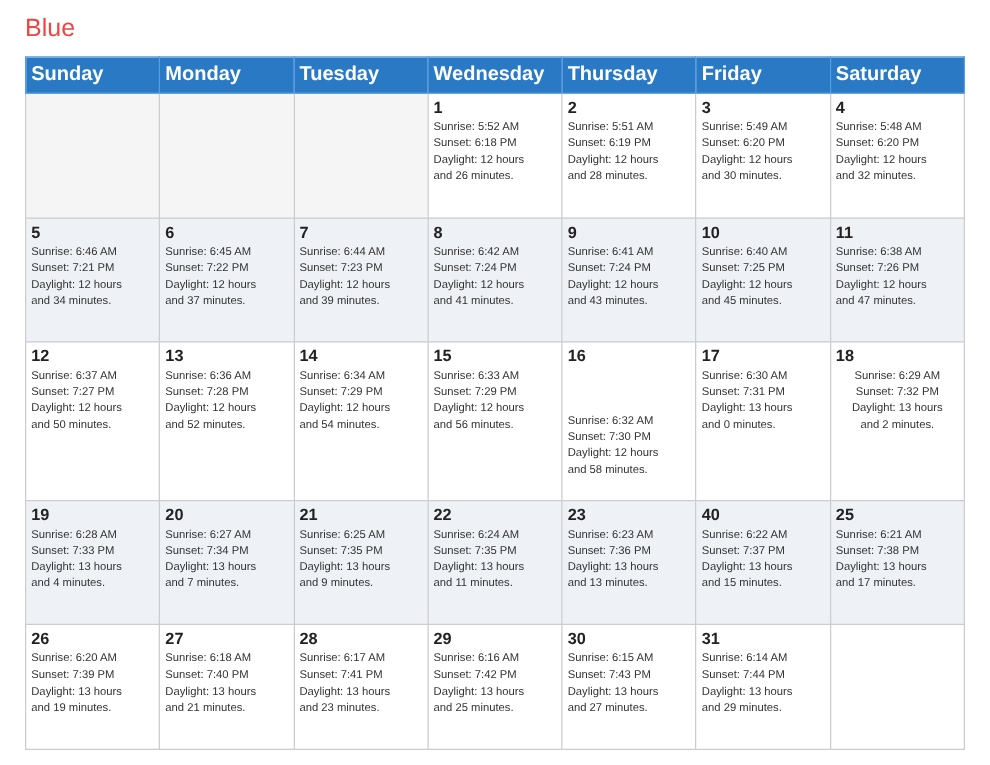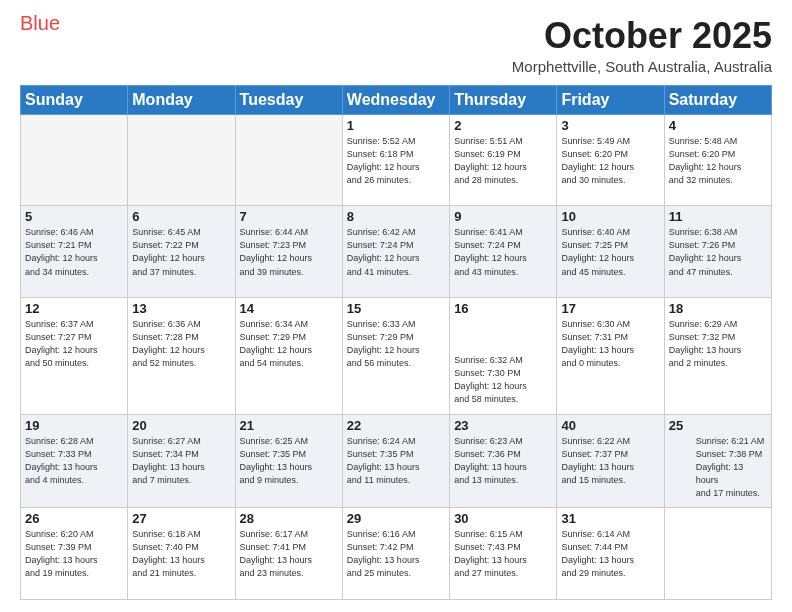--- a/index.html
+++ b/index.html
@@ -81,24 +81,20 @@
     }
     tr.header-row th { background: #2979c4; }
   </style>
 </head>
 <body>
 
 <div class="page">
   <div class="header">
     <div class="logo">
       <span style="font-size:20px;font-weight:normal;color:#ef4444;margin-top:-4px;">Blue</span>
-    </div>
-    <div class="title-block">
-      <div class="month-title">October 2025</div>
-      <div class="location-title">Morphettville, South Australia, Australia</div>
     </div>
   </div>
 
   <table class="calendar">
     <thead>
       <tr class="header-row">
         <th>Sunday</th>
         <th>Monday</th>
         <th>Tuesday</th>
         <th>Wednesday</th>
@@ -230,21 +226,21 @@
           </td>
           <td style="background: rgb(255, 255, 255);">
             <span class="day-num">17</span>
             <div class="day-info" style="white-space: pre-line;">Sunrise: 6:30 AM
 Sunset: 7:31 PM
 Daylight: 13 hours
 and 0 minutes.</div>
           </td>
           <td style="background: rgb(255, 255, 255);">
             <span class="day-num">18</span>
-            <div class="day-info" style="white-space: pre-line;">Sunrise: 6:29 AM
+            <div class="day-info" style="white-space: pre-line; text-align: center;">Sunrise: 6:29 AM
 Sunset: 7:32 PM
 Daylight: 13 hours
 and 2 minutes.</div>
           </td>
         </tr>
         <tr>
           <td style="background: rgb(238, 242, 247);">
             <span class="day-num">19</span>
             <div class="day-info" style="white-space: pre-line;">Sunrise: 6:28 AM
 Sunset: 7:33 PM
@@ -281,21 +277,21 @@
           </td>
           <td style="background: rgb(238, 242, 247);">
             <span class="day-num">40</span>
             <div class="day-info" style="white-space: pre-line;">Sunrise: 6:22 AM
 Sunset: 7:37 PM
 Daylight: 13 hours
 and 15 minutes.</div>
           </td>
           <td style="background: rgb(238, 242, 247);">
             <span class="day-num">25</span>
-            <div class="day-info" style="white-space: pre-line; margin-left: 27px;">Sunrise: 6:21 AM
+            <div class="day-info" style="white-space: pre-line;">Sunrise: 6:21 AM
 Sunset: 7:38 PM
 Daylight: 13 hours
 and 17 minutes.</div>
           </td>
         </tr>
         <tr>
           <td style="background: rgb(255, 255, 255);">
             <span class="day-num">26</span>
             <div class="day-info" style="white-space: pre-line;">Sunrise: 6:20 AM
 Sunset: 7:39 PM

